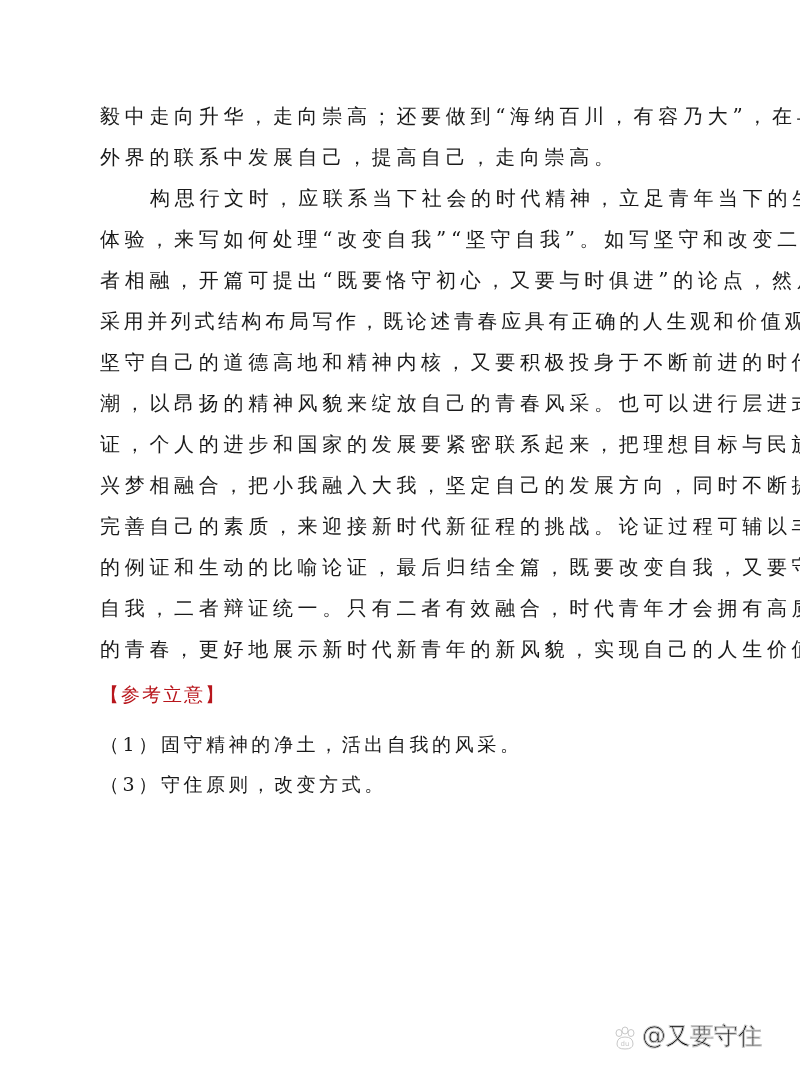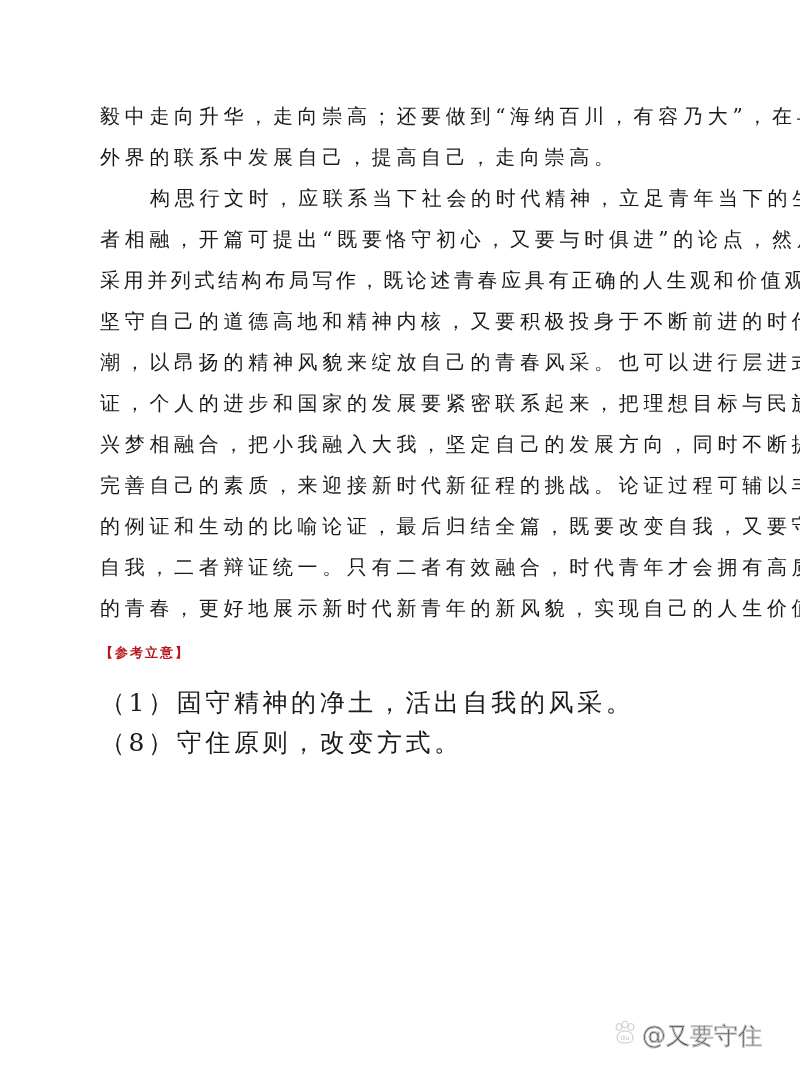--- a/index.html
+++ b/index.html
@@ -1,55 +1,56 @@
 <!DOCTYPE html>
 <html><head>
 <meta charset="utf-8">
 <style>
   html, body { margin: 0; padding: 0; background: #ffffff; }
   body { width: 800px; height: 1067px; position: relative; overflow: hidden;
          font-family: "DejaVu Serif", "Liberation Serif", serif; color: #1a1a1a; }
   .page { position: absolute; left: 100px; top: 96px; width: 600px; }
   .line { font-size: 20px; line-height: 41px; height: 41px; letter-spacing: 4.7px; white-space: nowrap; }
   .indent { padding-left: 50px; }
-  .heading { color: #b8161c; font-weight: bold; font-size: 13px; letter-spacing: 2px;
+  .heading { color: #b8161c; font-weight: normal; font-size: 19px; letter-spacing: 2px;
              margin-top: 2px; height: 44px; line-height: 44px; }
   .items { margin-top: 8px; }
-  .item { font-size: 25px; line-height: 40px; height: 40px; letter-spacing: 3.6px; white-space: nowrap; }
-  .watermark { position: absolute; left: 612px; top: 1020px; display: flex; align-items: flex-start; gap: 4px;
-               color: #404040; font-family: "DejaVu Sans", sans-serif; font-size: 24px;
+  .item { font-size: 19px; line-height: 40px; height: 40px; letter-spacing: 3.6px; white-space: nowrap; }
+  .watermark { position: absolute; left: 612px; top: 1020px; display: flex; align-items: flex-end; gap: 4px;
+               color: #000000; font-family: "DejaVu Sans", sans-serif; font-size: 24px;
                -webkit-text-stroke: 1px #c8c8c8; }
   .paw { width: 26px; height: 26px; position: relative; }
   .paw svg { width: 26px; height: 26px; }
 </style>
 </head>
 <body>
 
 <div class="page">
   <div>
     <div class="line">毅中走向升华，走向崇高；还要做到“海纳百川，有容乃大”，在与</div>
     <div class="line">外界的联系中发展自己，提高自己，走向崇高。</div>
   </div>
   <div>
     <div class="line indent">构思行文时，应联系当下社会的时代精神，立足青年当下的生活</div>
+    <div class="line">体验，来写如何处理“改变自我”“坚守自我”。如写坚守和改变二</div>
     <div class="line">者相融，开篇可提出“既要恪守初心，又要与时俱进”的论点，然后</div>
     <div class="line" style="letter-spacing:3.6px">采用并列式结构布局写作，既论述青春应具有正确的人生观和价值观，</div>
     <div class="line">坚守自己的道德高地和精神内核，又要积极投身于不断前进的时代大</div>
     <div class="line">潮，以昂扬的精神风貌来绽放自己的青春风采。也可以进行层进式论</div>
     <div class="line">证，个人的进步和国家的发展要紧密联系起来，把理想目标与民族复</div>
     <div class="line">兴梦相融合，把小我融入大我，坚定自己的发展方向，同时不断提升</div>
     <div class="line">完善自己的素质，来迎接新时代新征程的挑战。论证过程可辅以丰富</div>
     <div class="line">的例证和生动的比喻论证，最后归结全篇，既要改变自我，又要守住</div>
     <div class="line">自我，二者辩证统一。只有二者有效融合，时代青年才会拥有高质量</div>
     <div class="line">的青春，更好地展示新时代新青年的新风貌，实现自己的人生价值。</div>
   </div>
   <div class="heading">【参考立意】</div>
   <div class="items">
     <div class="item">（1）固守精神的净土，活出自我的风采。</div>
-    <div class="item">（8）守住原则，改变方式。</div>
+    <div class="item">（3）守住原则，改变方式。</div>
   </div>
 </div>
 
 <div class="watermark">
   <span class="paw">
     <svg viewBox="0 0 26 26">
       <g fill="#ffffff" stroke="#c8c8c8" stroke-width="1">
         <ellipse cx="7" cy="7" rx="3" ry="3.5"></ellipse>
         <ellipse cx="13" cy="4.5" rx="3" ry="3.5"></ellipse>
         <ellipse cx="19" cy="7" rx="3" ry="3.5"></ellipse>

